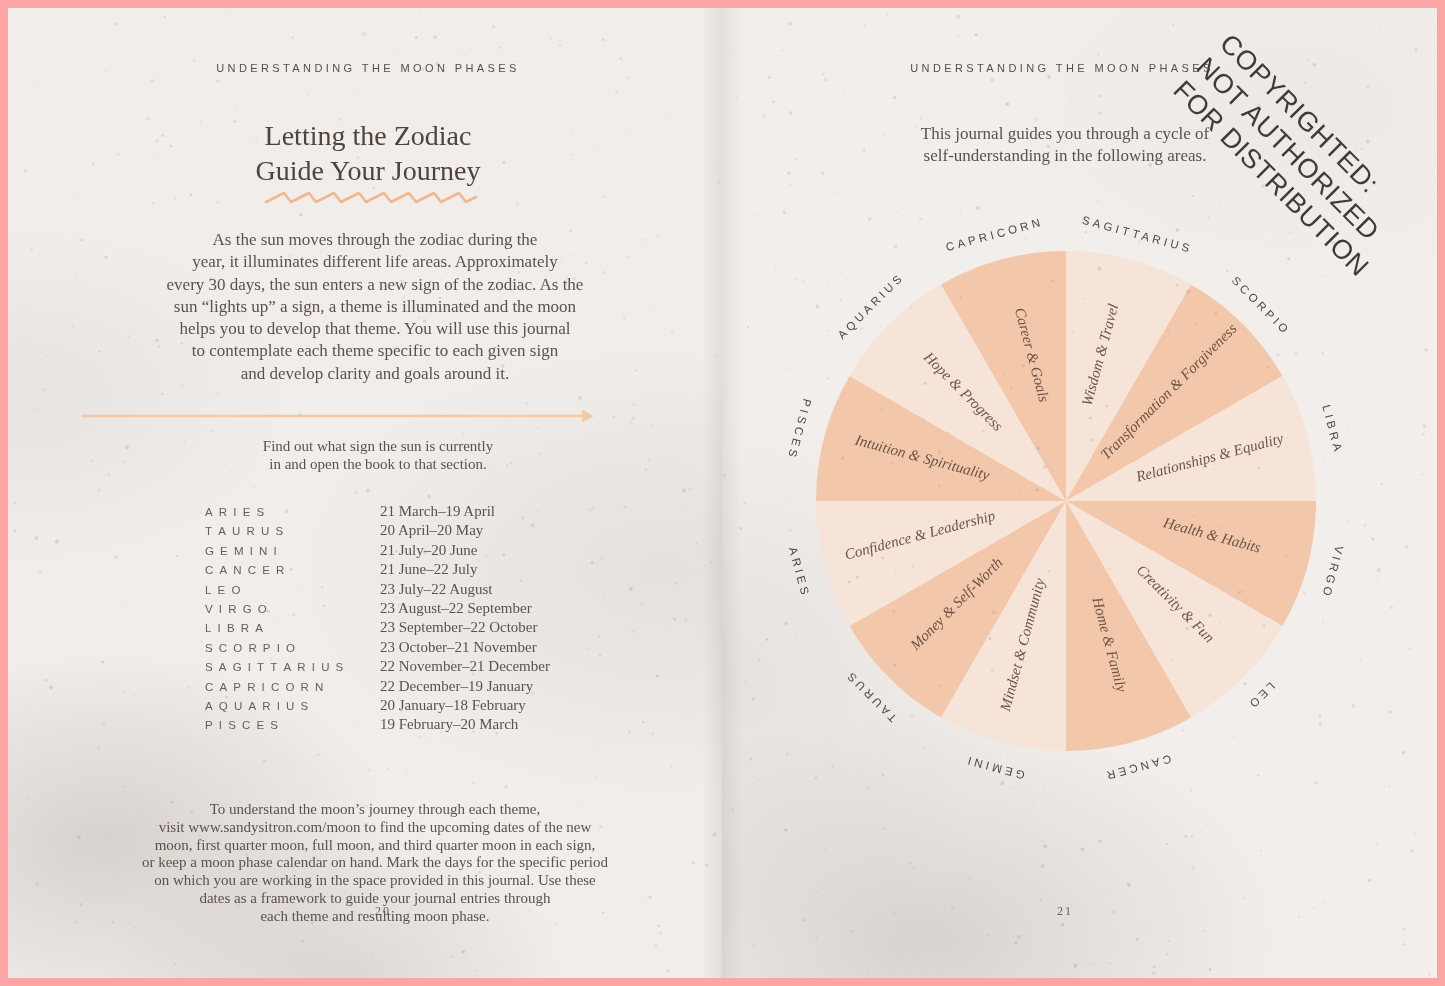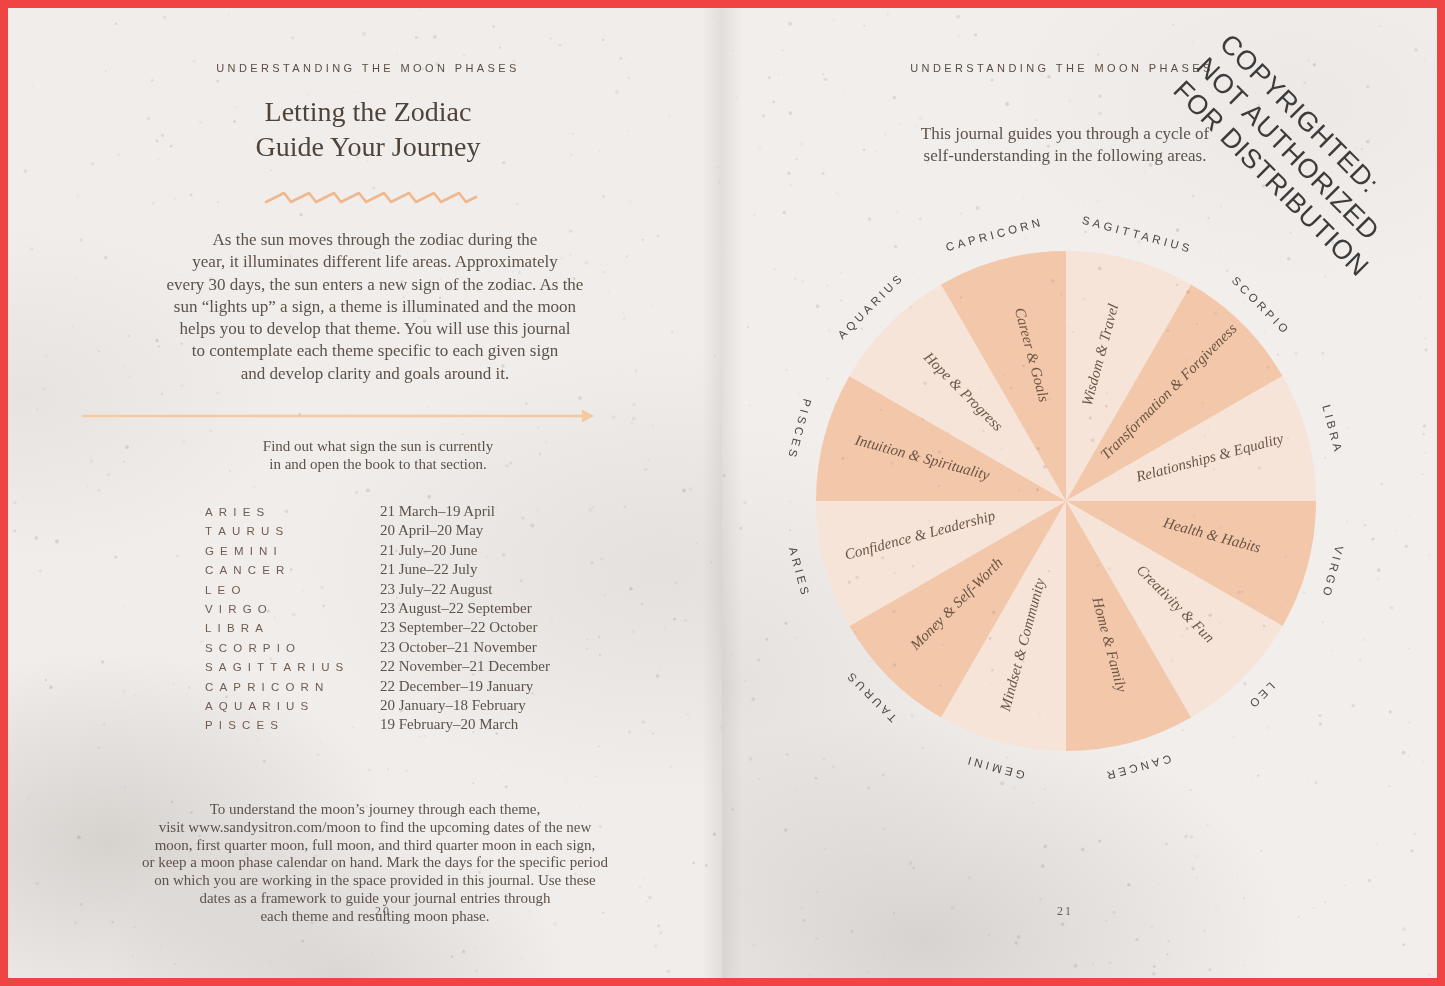--- a/index.html
+++ b/index.html
@@ -1,16 +1,16 @@
 <!DOCTYPE html>
 <html><head>
 <meta charset="utf-8">
 <style>
   html,body{margin:0;padding:0;background:#ffffff;}
-  .canvas{position:relative;width:1445px;height:986px;background:#ef4444;overflow:hidden;
+  .canvas{position:relative;width:1445px;height:986px;background:#fca5a5;overflow:hidden;
           font-family:"Liberation Serif",serif;color:#5d524a;}
   .page{position:absolute;top:8px;bottom:8px;}
   .page.left{left:8px;width:714px;
     background:
       radial-gradient(ellipse 420px 280px at 14% 86%, rgba(166,158,152,.34), transparent 68%),
       radial-gradient(ellipse 520px 320px at 92% 58%, rgba(188,181,175,.22), transparent 70%),
       radial-gradient(ellipse 330px 220px at 46% 100%, rgba(170,162,157,.30), transparent 70%),
       radial-gradient(ellipse 380px 240px at 2% 40%, rgba(196,190,185,.20), transparent 70%),
       #f0edea;}
   .page.right{left:722px;width:715px;
@@ -46,21 +46,21 @@
   .texture{position:absolute;left:0;top:0;z-index:5;pointer-events:none;}
 </style>
 </head>
 <body>
 
 <div class="canvas">
 
   <div class="page left">
     <div class="abs ctr runhead" style="left:80px;top:54px;width:560px;">UNDERSTANDING THE MOON PHASES</div>
 
-    <div class="abs ctr pre booktitle" style="left:120px;top:86px;width:480px;">Letting the Zodiac
+    <div class="abs ctr pre booktitle" style="left:120px;top:110px;width:480px;">Letting the Zodiac
 Guide Your Journey</div>
 
     <svg class="abs" style="left:255px;top:182px;" width="216" height="16" viewBox="0 0 216 16">
       <polyline points="3,12 21,3 28,12 46,3 53,12 71,3 78,12 96,3 103,12 121,3 128,12 146,3 153,12 171,3 178,12 196,3 203,12 213,7" fill="none" stroke="#f0b88e" stroke-width="2.6" stroke-linecap="round" stroke-linejoin="round"></polyline>
     </svg>
 
     <div class="abs ctr pre body17" style="left:112px;top:221px;width:510px;">As the sun moves through the zodiac during the
 year, it illuminates different life areas. Approximately
 every 30 days, the sun enters a new sign of the zodiac. As the
 sun “lights up” a sign, a theme is illuminated and the moon

